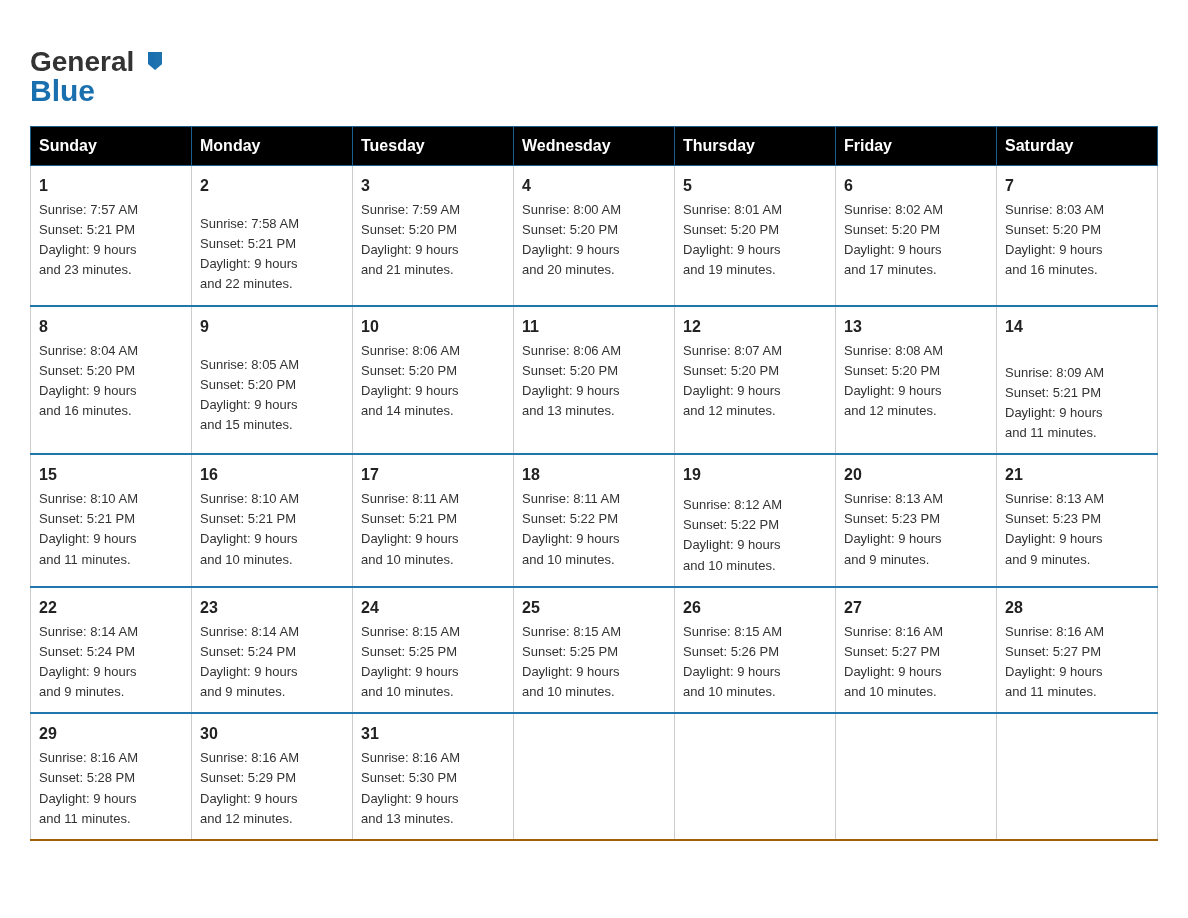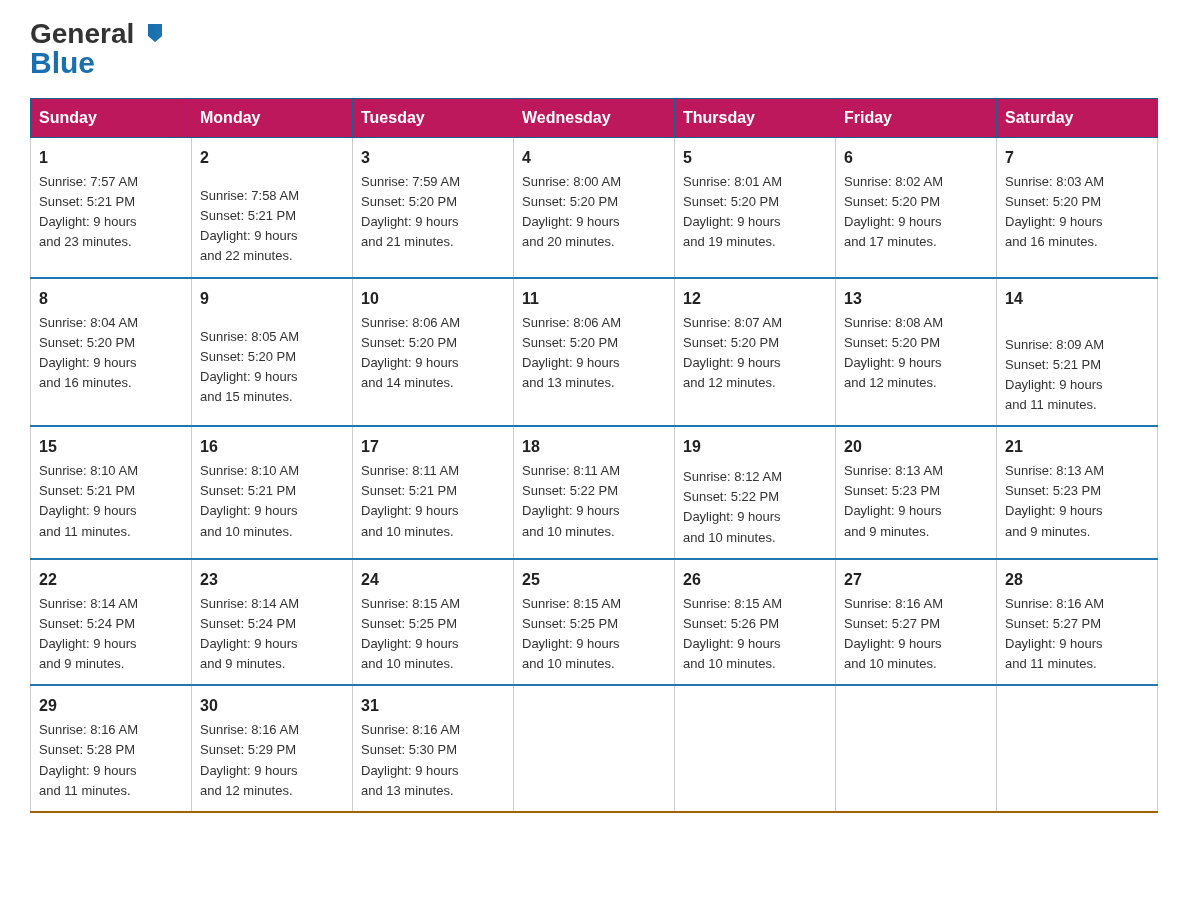--- a/index.html
+++ b/index.html
@@ -58,21 +58,21 @@
       margin-top: 4px;
     }
 
     table {
       width: 100%;
       border-collapse: collapse;
       table-layout: fixed;
     }
 
     thead th {
-      background-color: #be185d;
+      background-color: #000000;
       color: #fff;
       font-size: 16px;
       font-weight: bold;
       padding: 10px 8px;
       text-align: left;
       border: 1px solid #1a5f90;
     }
 
     tbody td {
       vertical-align: top;
@@ -105,21 +105,21 @@
       font-size: 13px;
       color: #333;
       line-height: 1.55;
     }
   </style>
 </head>
 <body>
 
 <div class="header">
   <div class="logo">
-    <div style="display:flex; align-items:center; gap:8px;">
+    <div style="display:flex; align-items:center; gap:8px;margin-top:28px;">
       <span class="logo-general">General</span>
       <svg width="22" height="22" viewBox="0 0 22 22" style="margin-left:2px; margin-top:-2px;">
         <polygon points="4,2 18,2 18,14 11,20 4,14" fill="#1a6faf"></polygon>
         <polygon points="11,2 18,2 18,14 11,20" fill="#2176ae" opacity="0.6"></polygon>
       </svg>
     </div>
     <span class="logo-blue">Blue</span>
   </div>
 </div>
 

